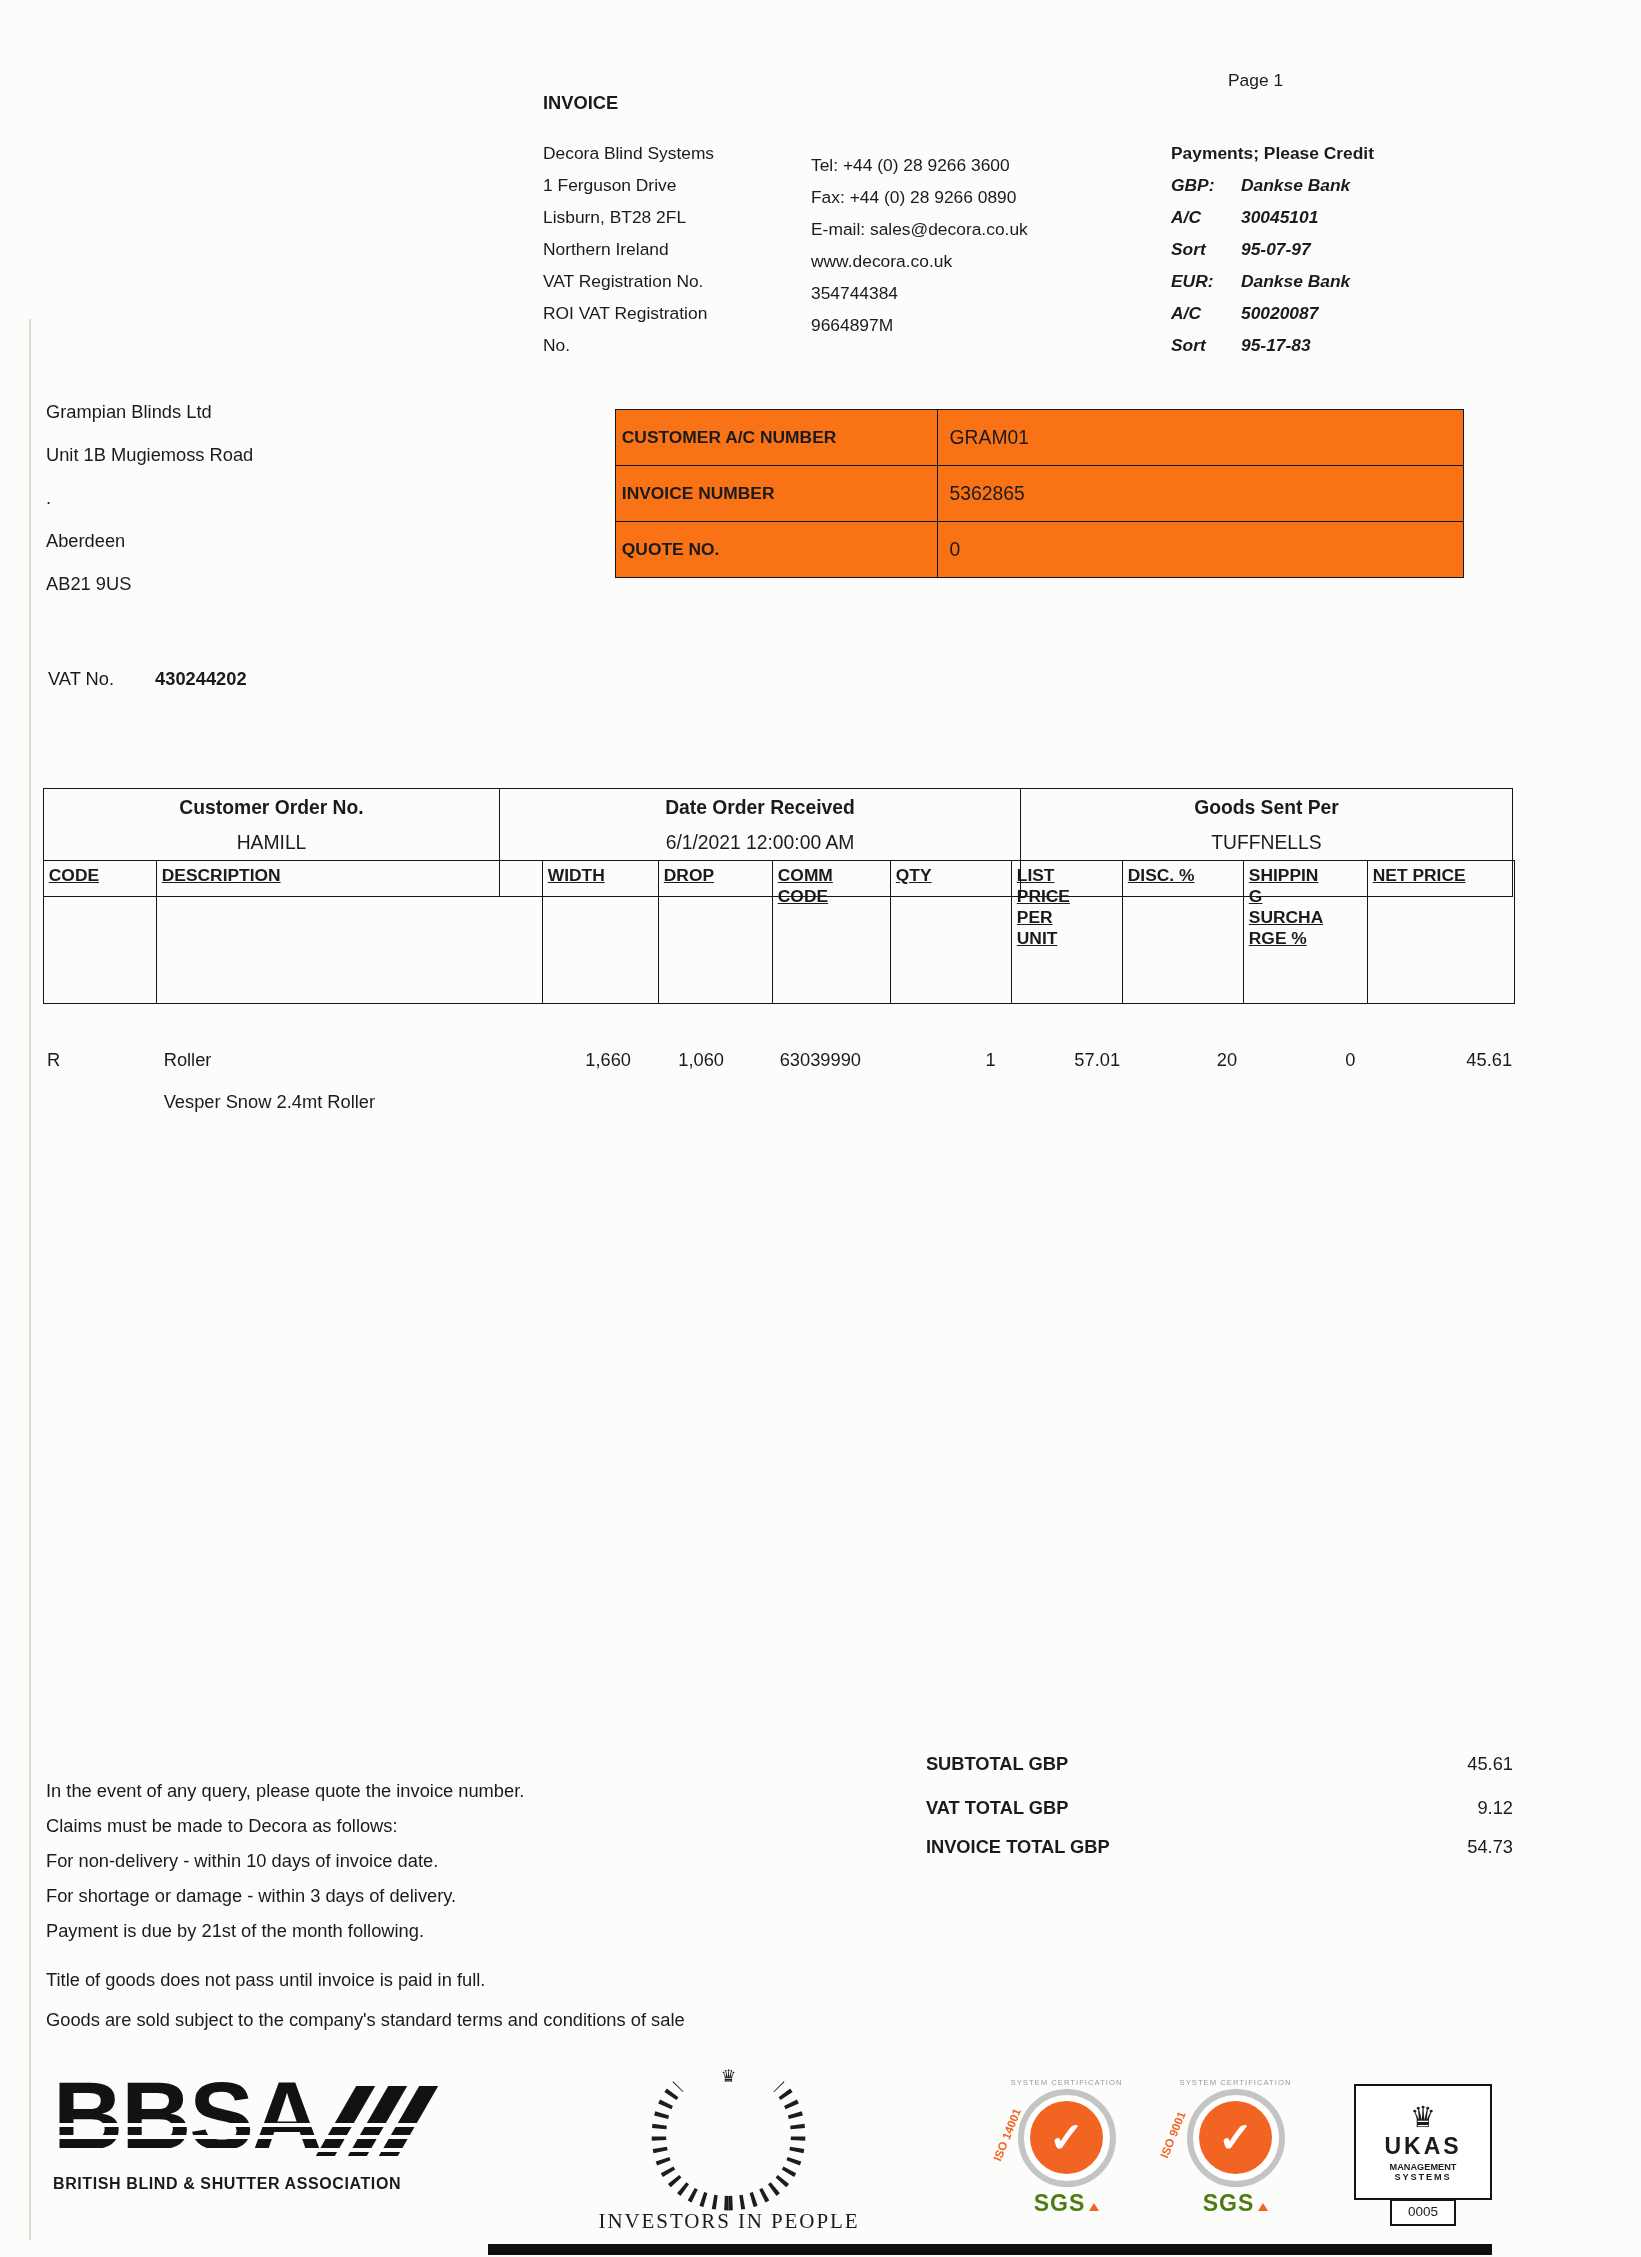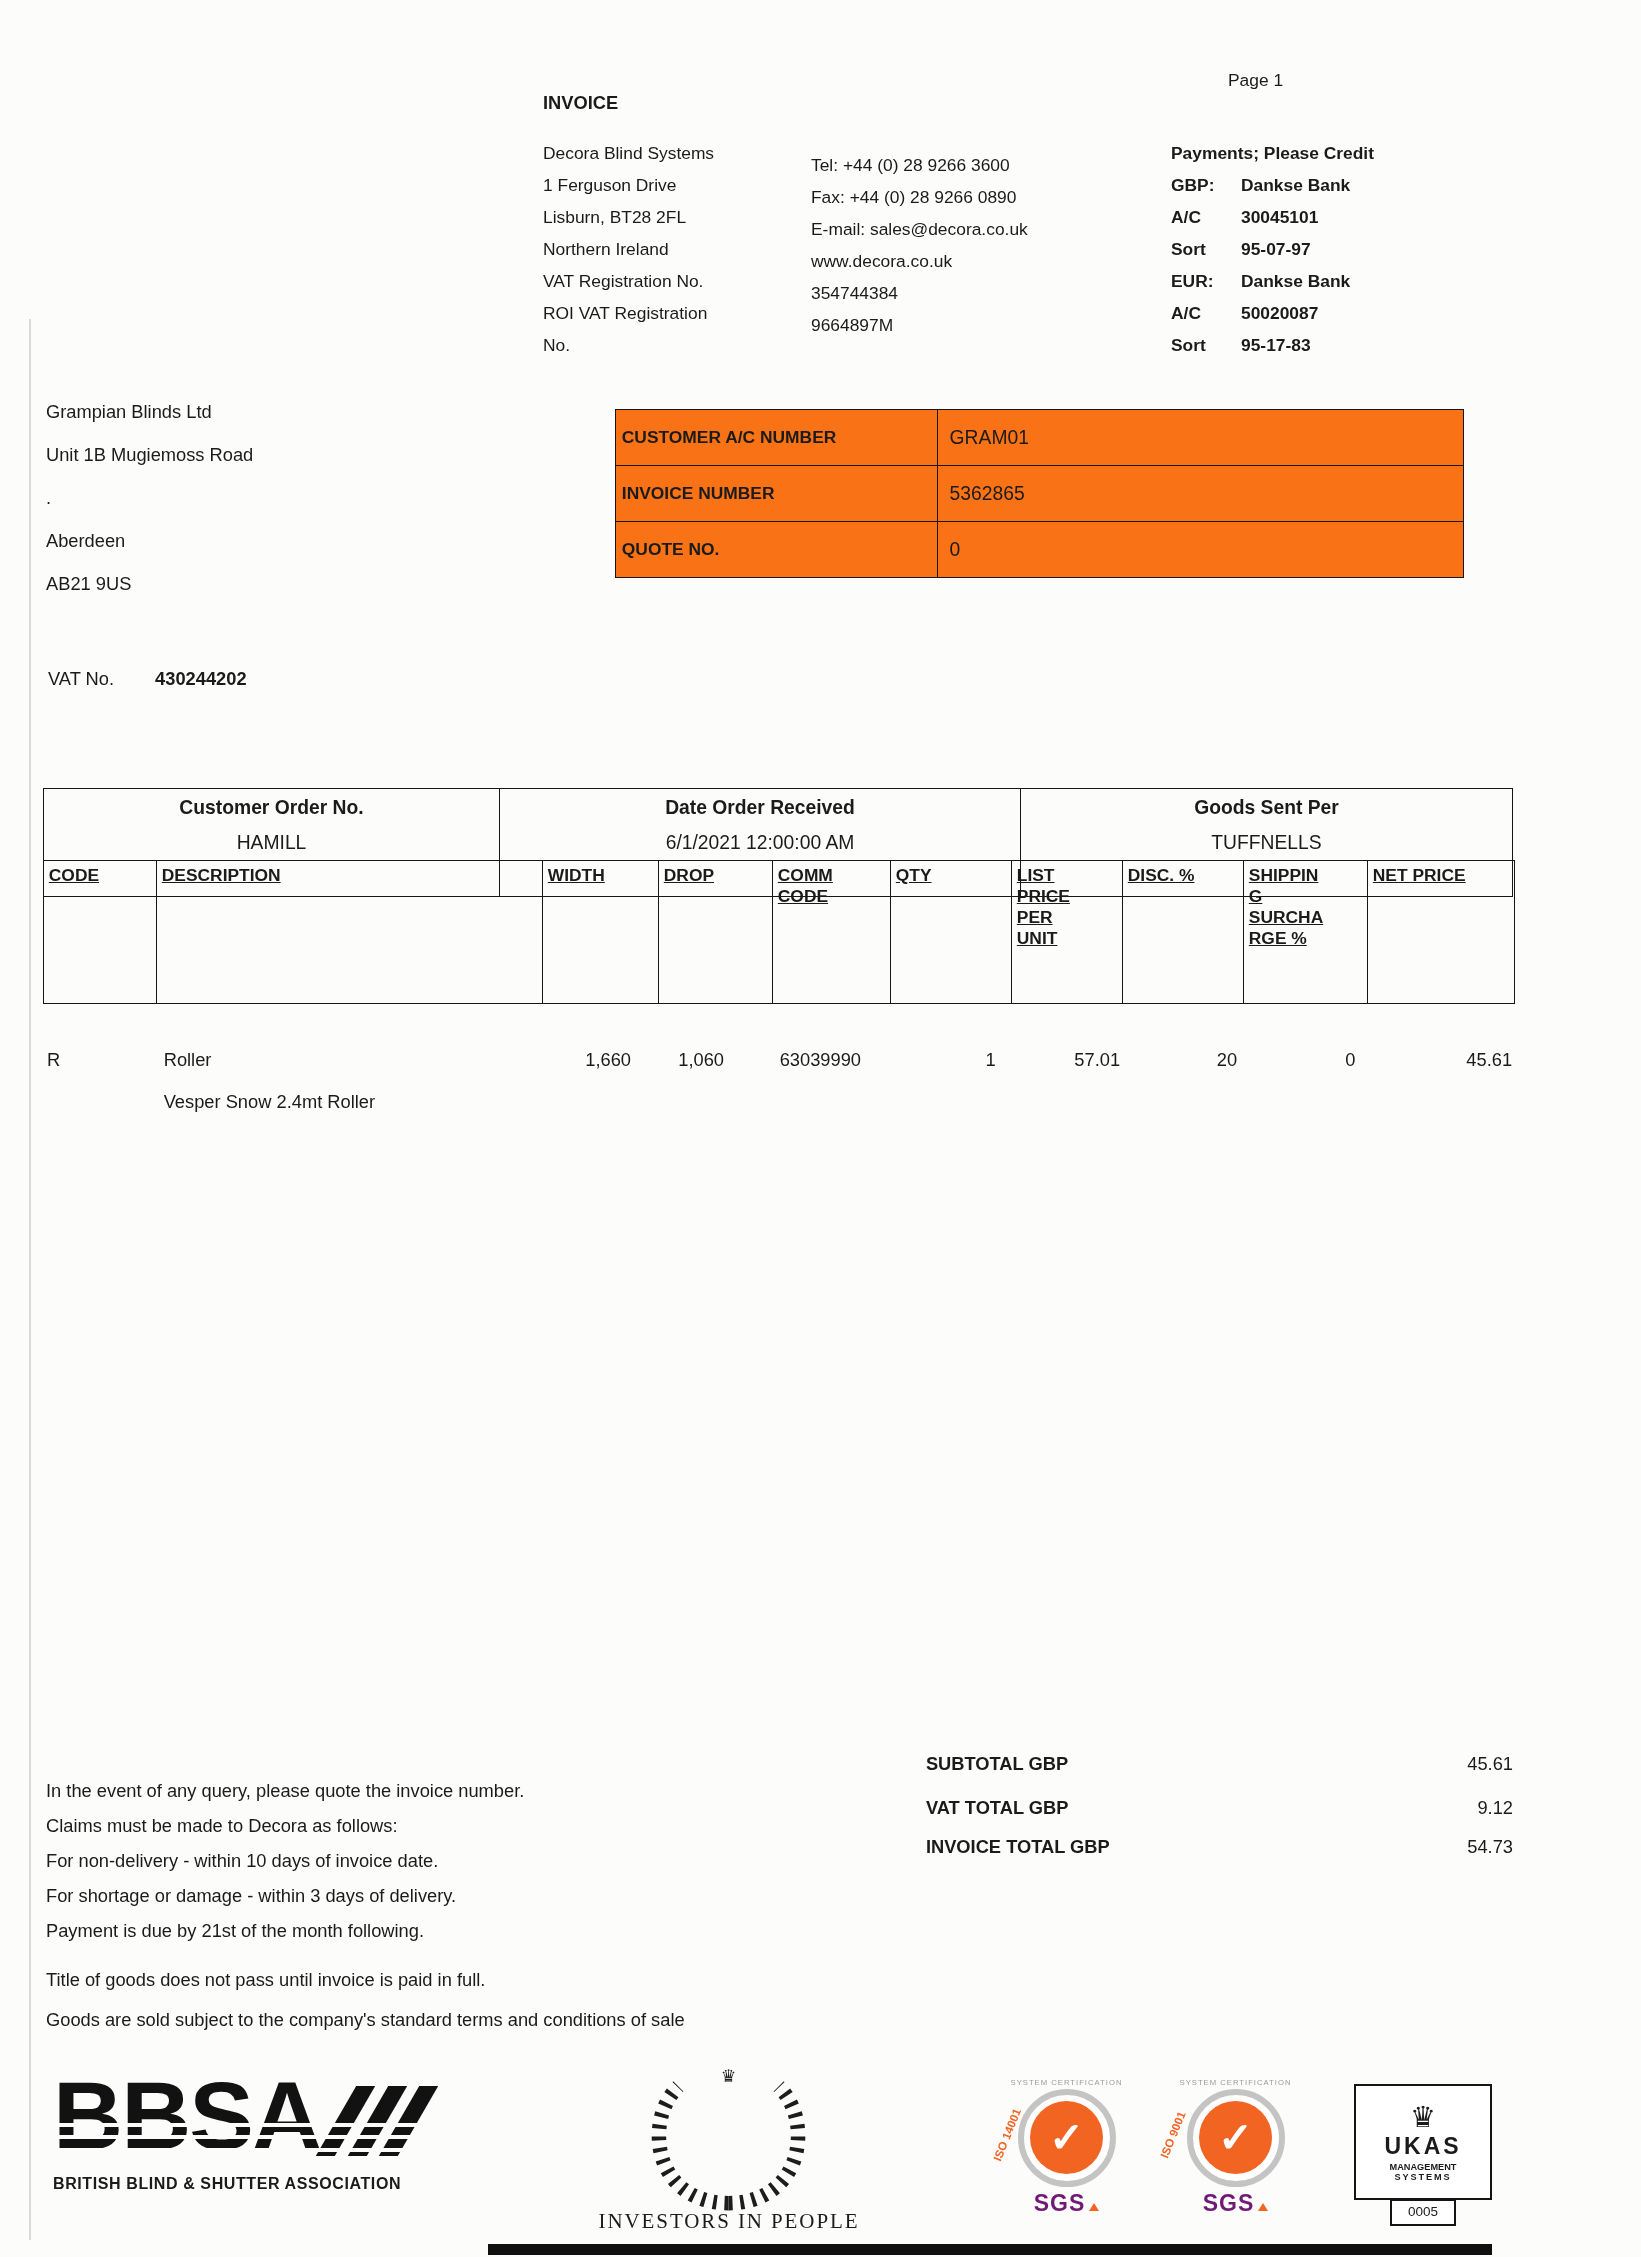--- a/index.html
+++ b/index.html
@@ -20,21 +20,21 @@
   .el2 { left:112px; top:7.7px;  width:114px; height:85px; background:#8fa7da; z-index:2; }
   .el3 { left:199px; top:0;    width:112px; height:83px; background:#cfd6ea; z-index:1; }
   .logo-word { font-size:92px; line-height:1; color:#9c9c9c; letter-spacing:4.8px; white-space:nowrap; }
   .logo-word .reg { font-size:25px; vertical-align:37px; letter-spacing:0; }
 
   .invoice-title { left:543px; top:92px; font-size:18.3px; font-weight:bold; }
   .company-col { font-size:17.4px; line-height:32px; }
   .col1 { left:543px; top:137px; width:266px; }
   .col2 { left:811px; top:137px; width:328px;margin-top:12px; }
   .col3 { left:1171px; top:137px; width:338px; font-weight:bold; }
-  .pay-row { display:flex; }
+  .pay-row { display:flex;font-style:italic; }
   .pay-label { width:70px; }
 
   
   .customer-address { left:46px; top:390px; font-size:18.3px; line-height:43px; }
   .info-box { left:615px; top:409px; border-collapse:collapse; background:#f97316; }
   .info-box td { border:1.9px solid #161616; height:56px; vertical-align:middle; }
   .ib-label { width:322px; font-weight:bold; font-size:17.4px; padding-left:5.8px; }
   .ib-value { width:526px; font-size:19.3px; padding-left:11.6px; }
   .vat-row { left:48px; top:668px; font-size:18.3px; }
   .vat-value { font-weight:bold; margin-left:41px; }
@@ -88,21 +88,21 @@
   .badge { position:absolute; width:145px; text-align:center; }
   .badge1 { left:994px; top:2078px; }
   .badge2 { left:1163px; top:2078px; }
   .badge-arc { font-size:7.7px; color:#9a9a9a; letter-spacing:1px; margin-bottom:1.9px; white-space:nowrap; }
   .badge-ring { width:98px; height:98px; margin:0 auto; border-radius:50%; border:6.8px solid #c4c4c4;
                 display:flex; align-items:center; justify-content:center; background:#fff; }
   .badge-core { width:73px; height:73px; border-radius:50%; background:#f26422; color:#fff;
                 font-size:42px; font-weight:bold; display:flex; align-items:center; justify-content:center; }
   .badge-iso { position:absolute; left:-15.4px; top:50px; transform:rotate(-68deg); color:#f26422;
                font-weight:bold; font-size:11.6px; white-space:nowrap; }
-  .badge-sgs { font-weight:bold; font-size:23px; color:#701a75; letter-spacing:1px; margin-top:2.9px; }
+  .badge-sgs { font-weight:bold; font-size:23px; color:#4d7c0f; letter-spacing:1px; margin-top:2.9px; }
   .sgs-caret { display:inline-block; width:0; height:0; border-left:5.8px solid transparent;
                border-right:5.8px solid transparent; border-bottom:8.7px solid #f26422; margin-left:3.9px; }
 
   .ukas-box { left:1354px; top:2084px; width:138px; height:116px; border:2.9px solid #141414;
               display:flex; flex-direction:column; align-items:center; justify-content:center; background:#fff; }
   .ukas-crown { font-size:29px; line-height:1; }
   .ukas-name { font-size:23px; font-weight:bold; letter-spacing:2.9px; margin-top:1px; }
   .ukas-l2 { font-size:9.2px; font-weight:bold; margin-top:2px; }
   .ukas-l3 { font-size:9.2px; font-weight:bold; letter-spacing:1.9px; }
   .ukas-num { left:1390px; top:2199px; width:66px; height:27px; border:2.9px solid #141414;

